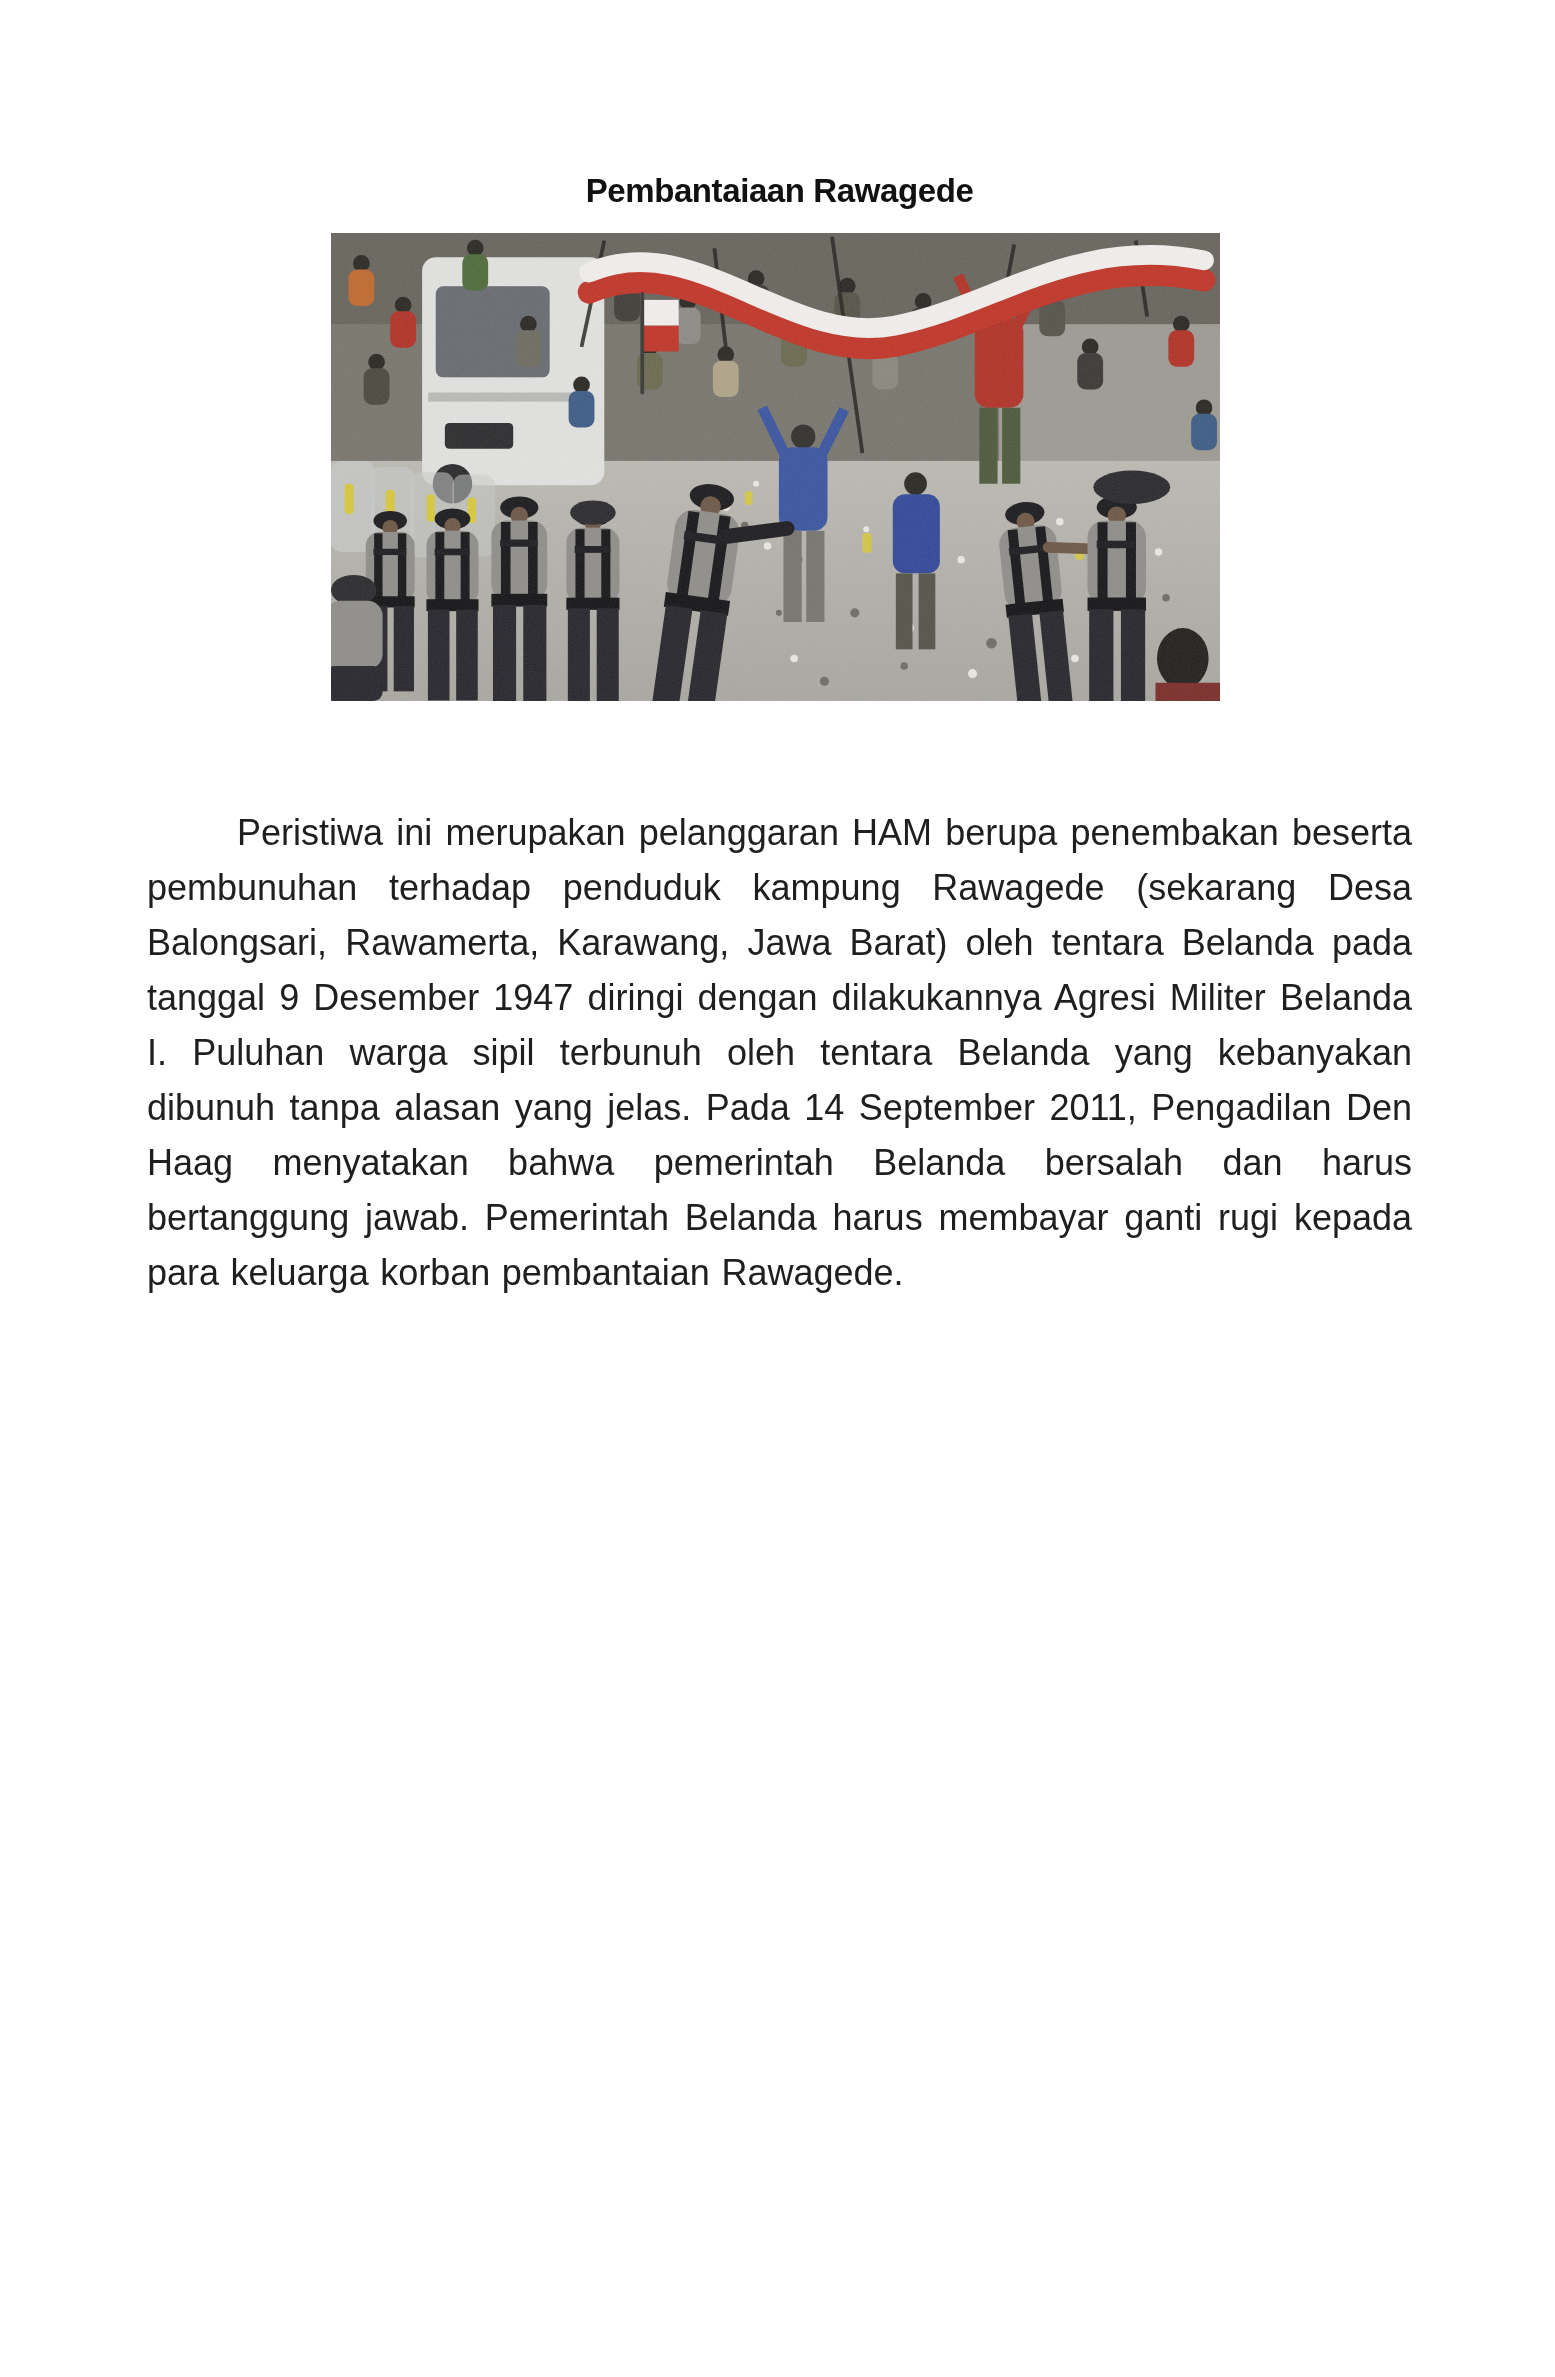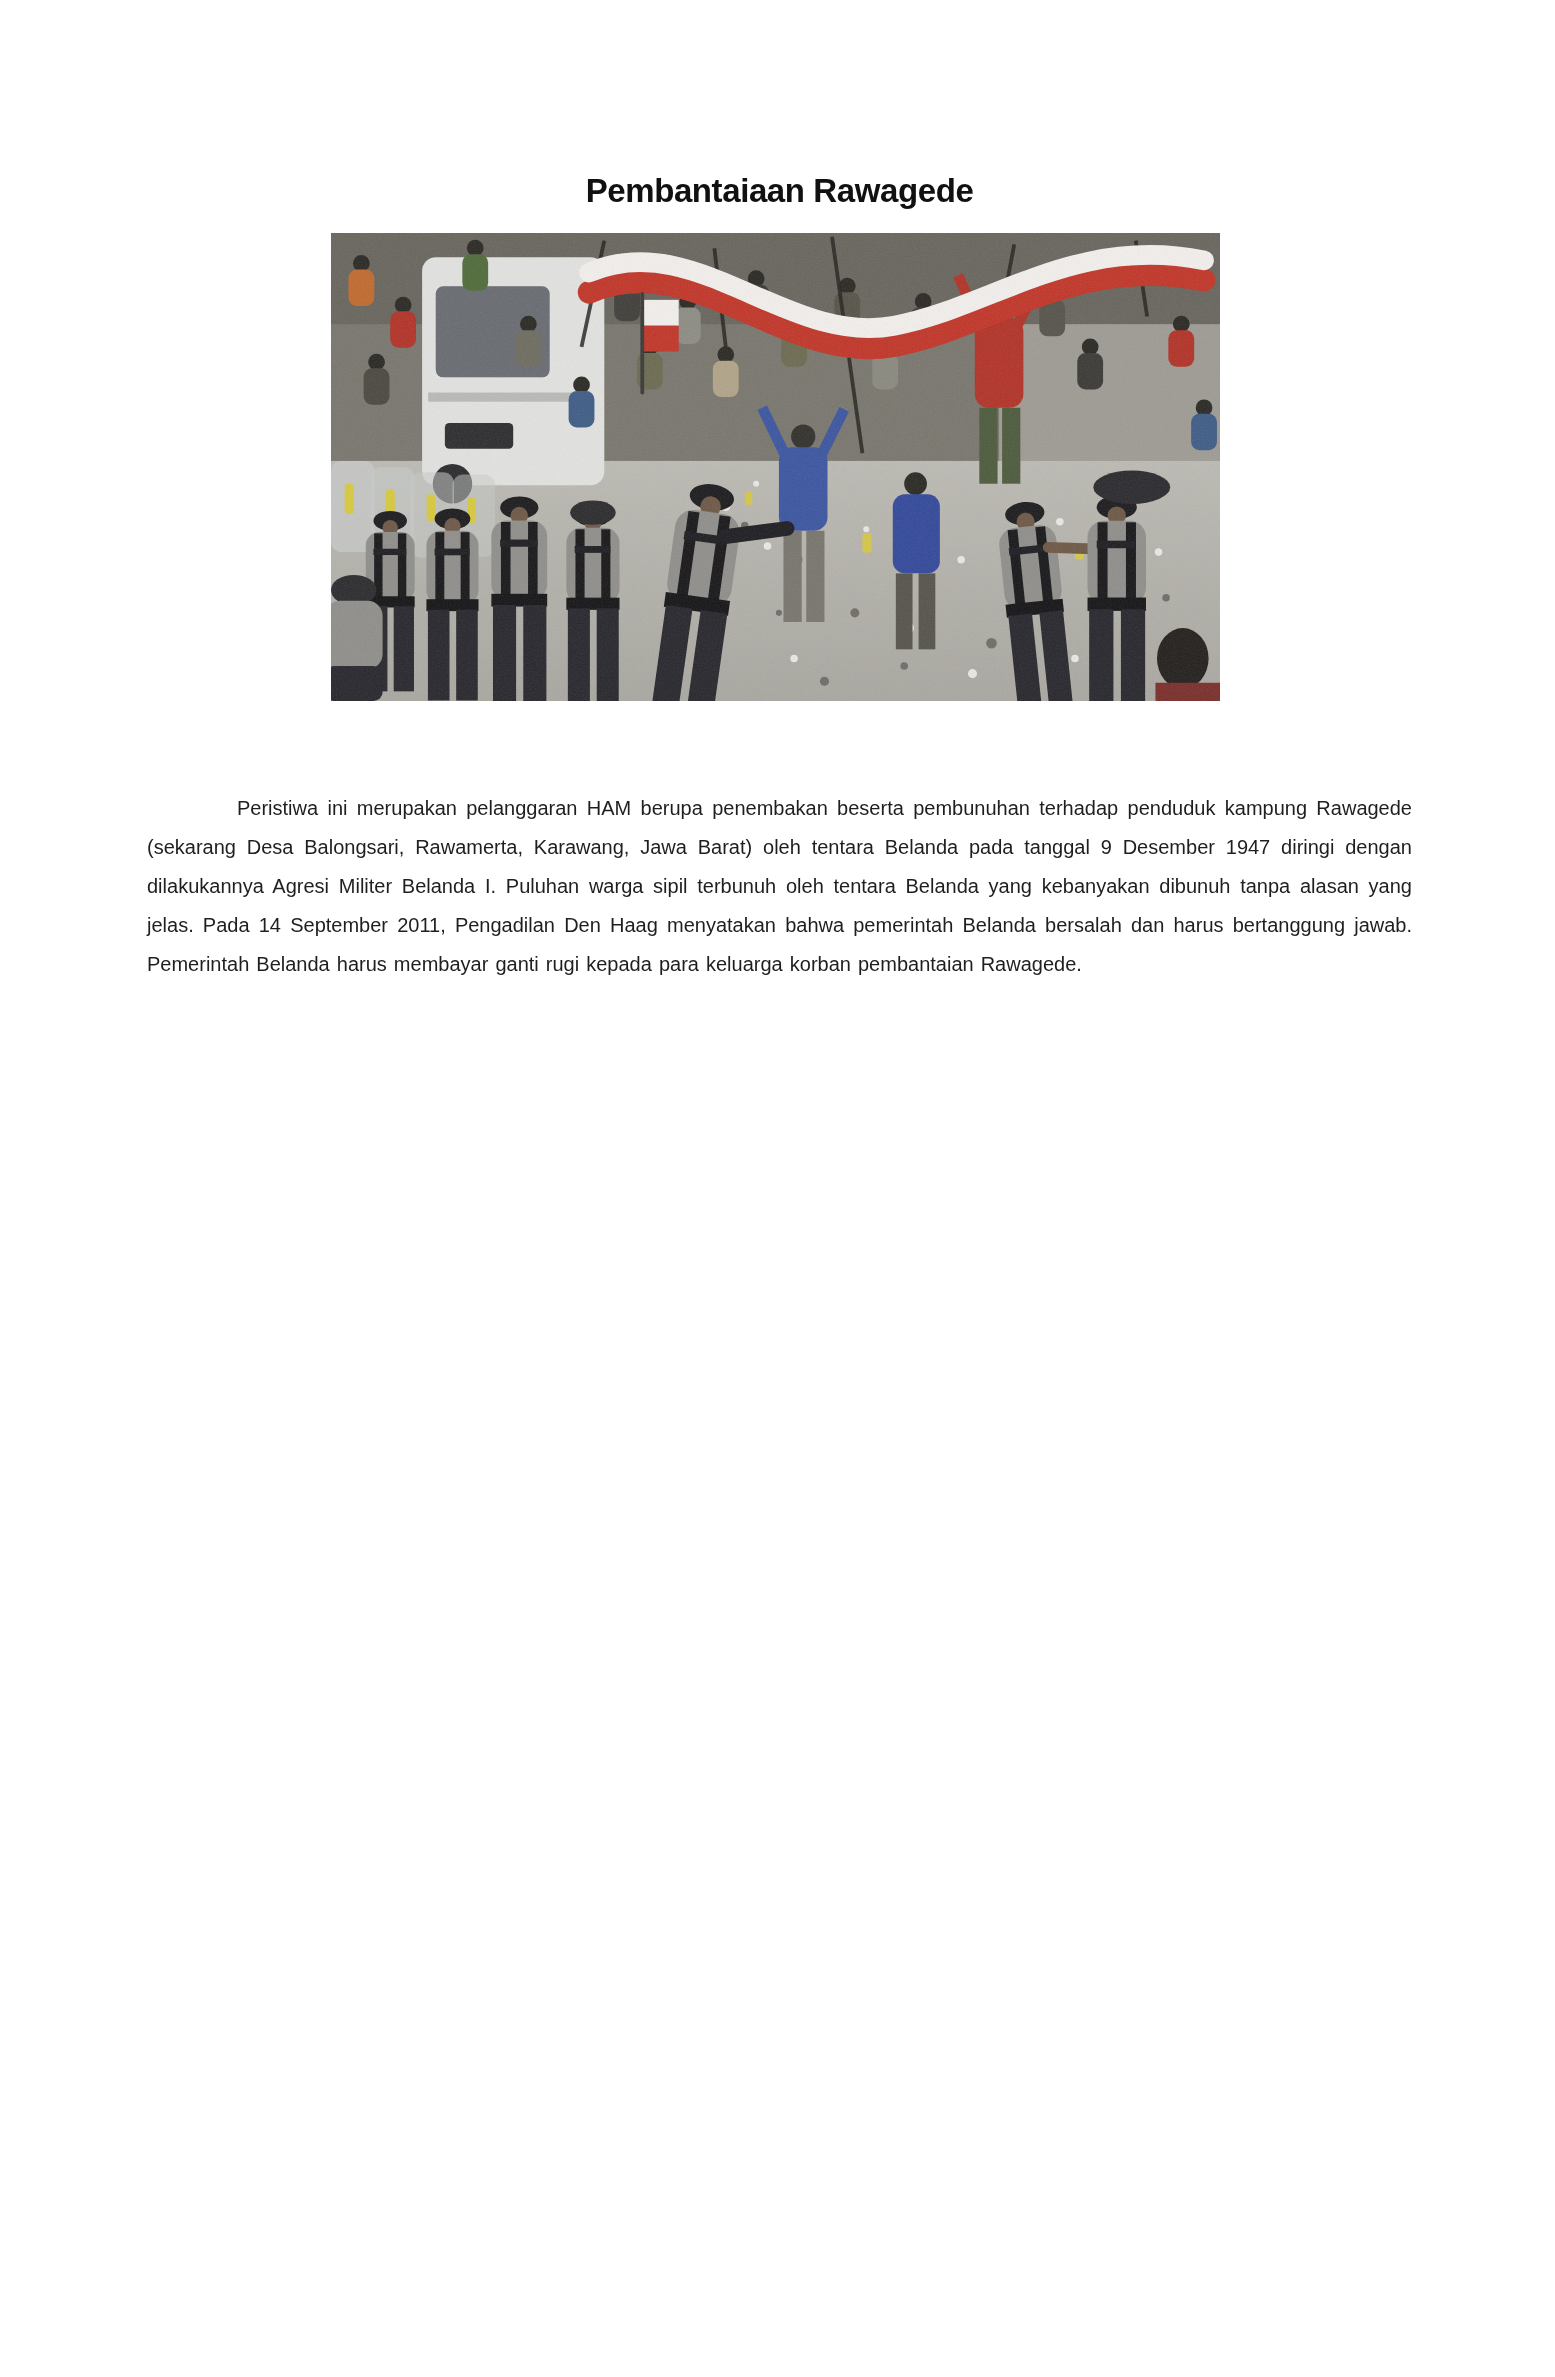--- a/index.html
+++ b/index.html
@@ -32,22 +32,22 @@
     height:468px;
     overflow:hidden;
     background:#9a988f;
   }
   .photo svg{display:block;width:100%;height:100%;}
   .body-text{
     position:absolute;
     left:147px;
     top:769px;
     width:1265px;
-    font-size:20px;
-    line-height:39px;
+    font-size:36px;
+    line-height:55px;
     text-align:justify;
     text-indent:90px;
     color:#1f1f1f;
     word-spacing:1.5px;
   }
 </style>
 </head>
 <body>
 
 <div class="page">

